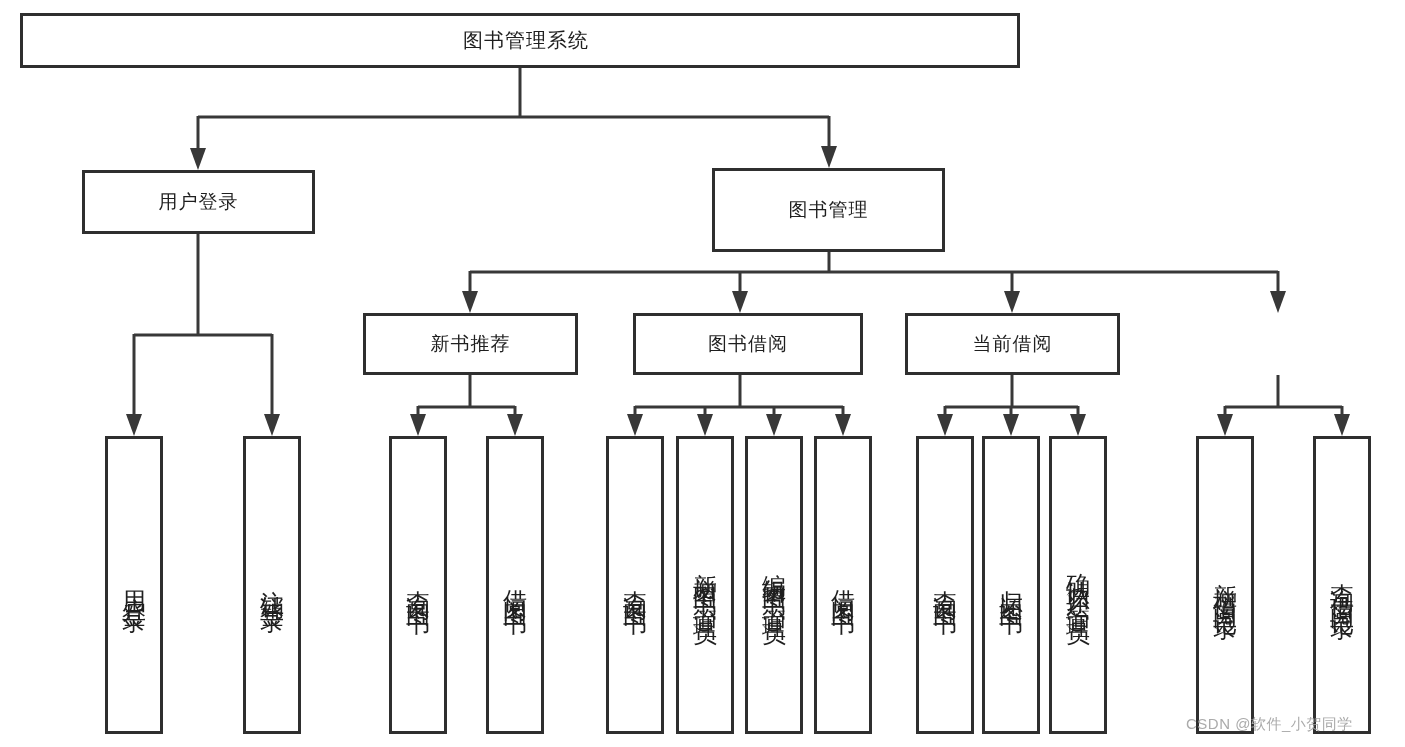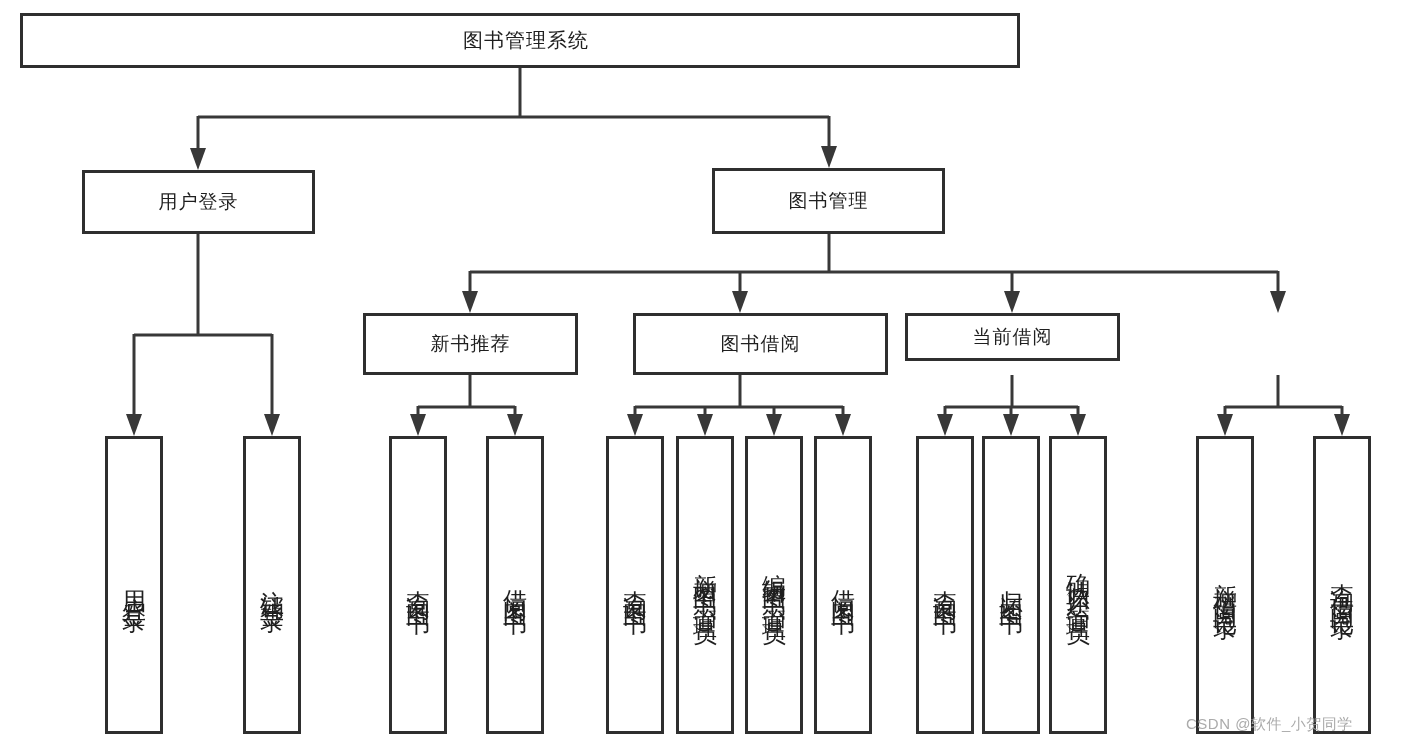--- a/index.html
+++ b/index.html
@@ -138,31 +138,31 @@
     <path class="tri" d="M1334 414 L1350 414 L1342 436 Z"></path>
   </svg>
 
   <div class="box hlabel root-box" style="left:20px; top:13px; width:1000px; height:55px;padding-left:12px;">
     <span>图书管理系统</span>
   </div>
 
   <div class="box hlabel" style="left:82px; top:170px; width:233px; height:64px;">
     <span>用户登录</span>
   </div>
-  <div class="box hlabel" style="left:712px; top:168px; width:233px; height:66px;">
+  <div class="box hlabel" style="left:712px; top:168px; width:233px; height:84px;">
     <span>图书管理</span>
   </div>
 
   <div class="box hlabel" style="left:363px; top:313px; width:215px; height:62px;">
     <span>新书推荐</span>
   </div>
-  <div class="box hlabel" style="left:633px; top:313px; width:255px; height:62px;">
+  <div class="box hlabel" style="left:633px; top:313px; width:230px; height:62px;">
     <span>图书借阅</span>
   </div>
-  <div class="box hlabel" style="left:905px; top:313px; width:215px; height:48px;">
+  <div class="box hlabel" style="left:905px; top:313px; width:215px; height:62px;">
     <span>当前借阅</span>
   </div>
 
   <div class="box" style="left:105px; top:436px; width:58px; height:298px;">
     <span class="vtext">用户登录</span>
   </div>
   <div class="box" style="left:243px; top:436px; width:58px; height:298px;">
     <span class="vtext">注销登录</span>
   </div>
   <div class="box" style="left:389px; top:436px; width:58px; height:298px;">

